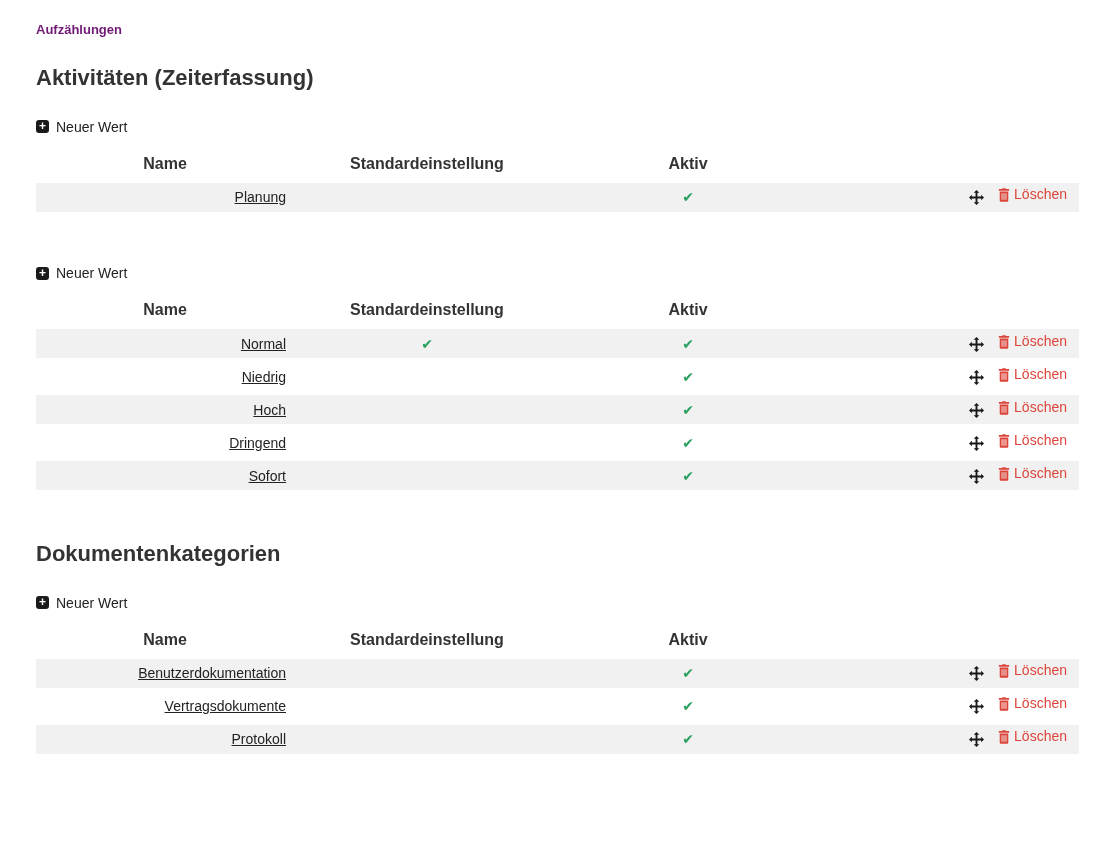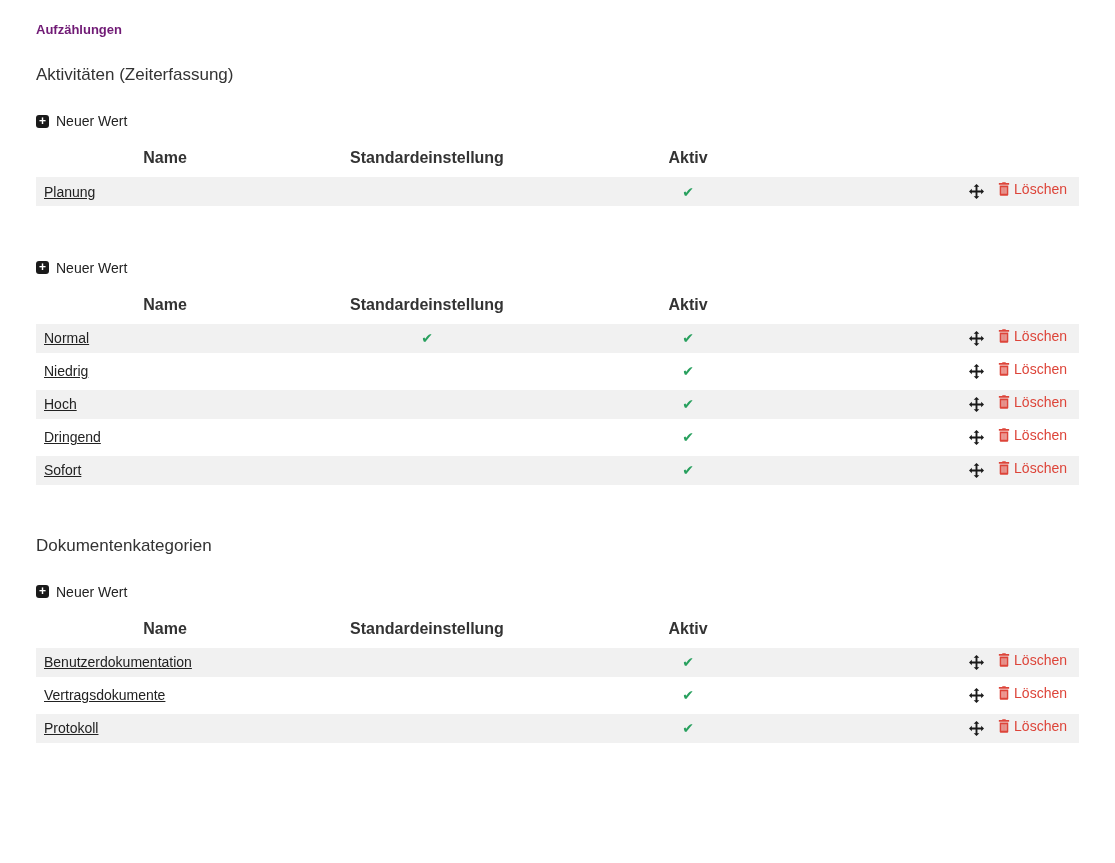--- a/index.html
+++ b/index.html
@@ -18,22 +18,22 @@
     line-height: 1;
     font-weight: bold;
     color: #701a75;
   }
 
   section.enum-section { margin-top: 48px; }
   section.enum-section:first-of-type { margin-top: 30px; }
 
   h2.section-heading {
     margin: 0;
-    font-size: 17px;
-    font-weight: 400;
+    font-size: 22px;
+    font-weight: 700;
     color: #333333;
     line-height: 1.1;
   }
 
   p.new-value { margin: 27px 0 0 0; font-size: 14px; }
   a.new-value-link {
     color: #222222;
     text-decoration: none;
     display: inline-flex;
     align-items: center;
@@ -74,21 +74,21 @@
     padding: 6px 8px;
   }
   td {
     font-size: 14px;
     height: 29px;
     padding: 0 8px;
     vertical-align: middle;
   }
   tbody tr:nth-child(odd) td { background: #f1f1f1; }
 
-  td.name-cell { text-align: left; }
+  td.name-cell { text-align: right; }
   a.name-link {
     color: #222222;
     text-decoration: underline;
   }
   td.center-cell { text-align: center; }
   .check {
     color: #28a05e;
     font-size: 14px;
     line-height: 1;
   }
@@ -101,21 +101,21 @@
     display: inline-block;
     vertical-align: -3px;
     margin-right: 10px;
     cursor: move;
   }
   a.delete-link {
     color: #dd4439;
     text-decoration: none;
     font-size: 14px;
     display: inline-flex;
-    align-items: center;
+    align-items: flex-end;
   }
   .trash-icon { display: inline-block; margin-right: 4px; vertical-align: -2px; }
   a.delete-link svg { display: block; }
 </style>
 </head>
 <body>
 
 <div class="container">
   <h1 class="page-title">Aufzählungen</h1>
   <div id="sections">

